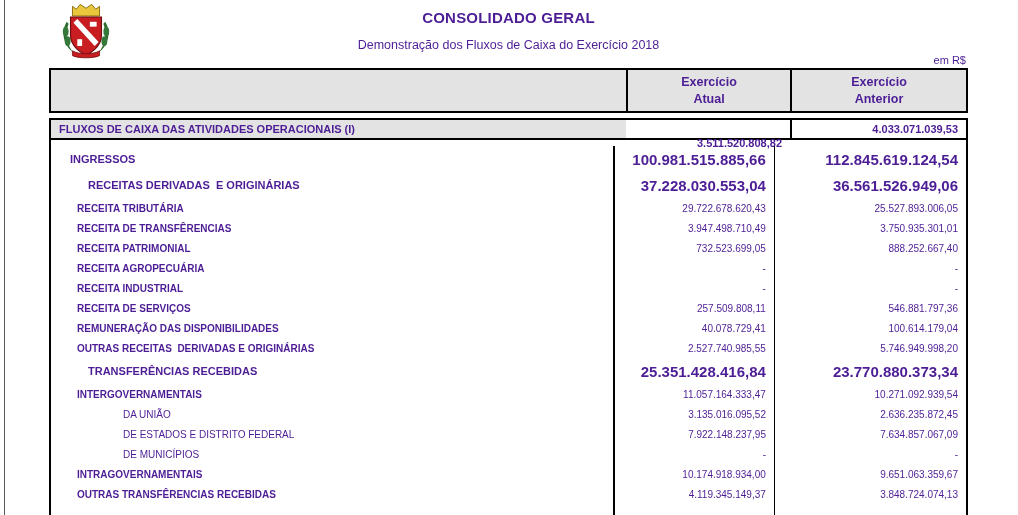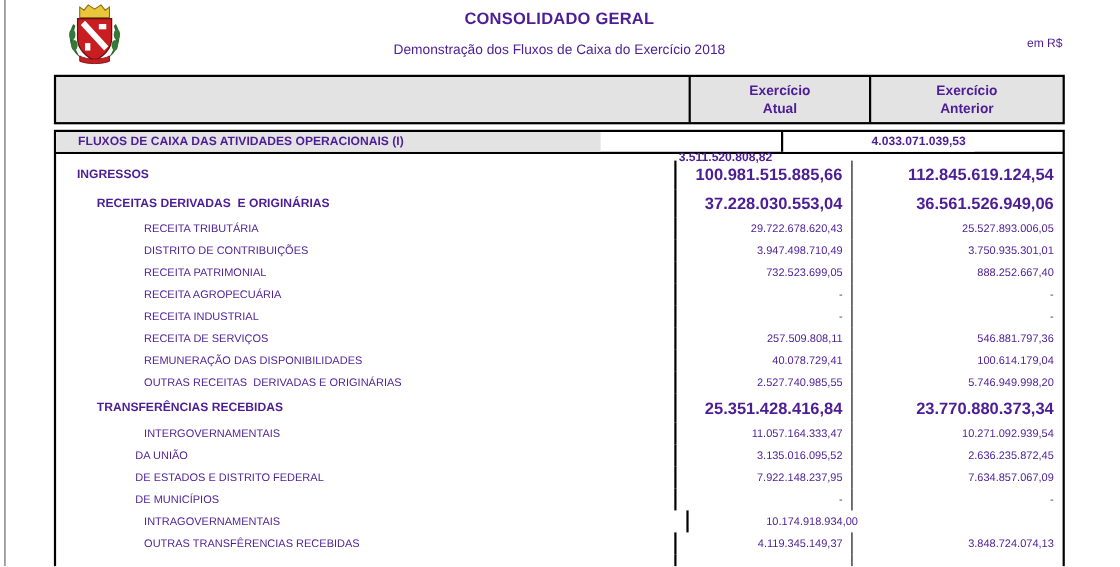--- a/index.html
+++ b/index.html
@@ -7,56 +7,56 @@
   .page{
     position:relative; width:1018px; height:515px; background:#ffffff;
     font-family:"Liberation Sans","DejaVu Sans",sans-serif; color:#4c1d95;
     overflow:hidden;
   }
   .left-rule{ position:absolute; left:4px; top:0; width:1px; height:515px; background:#5a5a5a; }
   .logo{ position:absolute; left:57px; top:2px; width:58px; height:57px; }
   .header-titles{ position:absolute; left:49px; top:0; width:919px; text-align:center; }
   .title{ margin-top:9px; font-size:15px; font-weight:bold; letter-spacing:.2px; }
   .subtitle{ margin-top:12px; font-size:12.5px; }
-  .unit{ position:absolute; right:52px; top:34px; font-size:11px; }
+  .unit{ position:absolute; right:52px; top:54px; font-size:11px; }
 
   .table{ position:absolute; left:49px; top:68px; width:919px; }
 
   .band{
     display:flex; height:45px; background:#e3e3e3;
     border:2px solid #000;
   }
   .band .c-label{ width:575px; }
   .band .c1{ width:164px; border-left:2px solid #000; display:flex; align-items:center; justify-content:center; }
   .band .c2{ width:176px; border-left:2px solid #000; display:flex; align-items:center; justify-content:center; }
   .band-h{ font-weight:bold; font-size:12.5px; text-align:center; line-height:1.35; white-space:pre-line; }
 
   .total-row{
     display:flex; height:22px; border:2px solid #000; margin-top:5px;
     font-weight:bold; font-size:11px;
   }
-  .total-row .c-label{ width:495px; background:#e3e3e3; display:flex; align-items:center; padding-left:20px; }
+  .total-row .c-label{ width:575px; background:#e3e3e3; display:flex; align-items:center; padding-left:8px; }
   .total-row .c1{ width:164px; border-left:2px solid #000; background:#fff; display:flex; align-items:center; justify-content:flex-end; padding-right:8px;margin-top:23px; }
   .total-row .c2{ width:176px; border-left:2px solid #000; background:#fff; display:flex; align-items:center; justify-content:flex-end; padding-right:8px; }
 
   .tbody{
     display:flex; flex-direction:column; height:375px; padding-top:6px;
     border-left:2px solid #000; border-right:2px solid #000;
   }
   .row{ display:flex; height:20px; flex:0 0 auto; }
   .row.bold{ height:26px; font-weight:bold; }
   .cell{ display:flex; align-items:center; }
   .row .c-label{ width:573px; font-size:10px; white-space:pre; }
   .row.bold .c-label{ font-size:11px; }
   .row .c1{ width:164px; border-left:2px solid #000; justify-content:flex-end; padding-right:8px; font-size:10px; }
   .row .c2{ width:196px; border-left:1px solid #000; justify-content:flex-end; padding-right:8px; font-size:10px; }
   .row.bold .c1, .row.bold .c2{ font-size:15px; }
   .row.lvl1 .c-label{ padding-left:19px; }
   .row.lvl2 .c-label{ padding-left:37px; }
-  .row.lvl3 .c-label{ padding-left:80px; }
+  .row.lvl3 .c-label{ padding-left:26px;font-weight:bold; }
   .row.lvl4 .c-label{ padding-left:72px; }
   .row.filler{ flex:1 1 auto; height:auto; }
 </style>
 </head>
 <body>
 
 <div class="page">
   <div class="left-rule"></div>
 
   <div class="logo">
@@ -116,21 +116,21 @@
           <div class="cell c-label">RECEITAS DERIVADAS  E ORIGINÁRIAS</div>
           <div class="cell c1">37.228.030.553,04</div>
           <div class="cell c2">36.561.526.949,06</div>
         </div>
         <div class="row lvl3">
           <div class="cell c-label">RECEITA TRIBUTÁRIA</div>
           <div class="cell c1">29.722.678.620,43</div>
           <div class="cell c2">25.527.893.006,05</div>
         </div>
         <div class="row lvl3">
-          <div class="cell c-label">DISTRITO DE CONTRIBUIÇÕES</div>
+          <div class="cell c-label">RECEITA DE TRANSFÊRENCIAS</div>
           <div class="cell c1">3.947.498.710,49</div>
           <div class="cell c2">3.750.935.301,01</div>
         </div>
         <div class="row lvl3">
           <div class="cell c-label">RECEITA PATRIMONIAL</div>
           <div class="cell c1">732.523.699,05</div>
           <div class="cell c2">888.252.667,40</div>
         </div>
         <div class="row lvl3">
           <div class="cell c-label">RECEITA AGROPECUÁRIA</div>
@@ -178,20 +178,21 @@
           <div class="cell c2">7.634.857.067,09</div>
         </div>
         <div class="row lvl4">
           <div class="cell c-label">DE MUNICÍPIOS</div>
           <div class="cell c1">-</div>
           <div class="cell c2">-</div>
         </div>
         <div class="row lvl3">
           <div class="cell c-label">INTRAGOVERNAMENTAIS</div>
           <div class="cell c1">10.174.918.934,00</div>
+          <div class="cell c2">9.651.063.359,67</div>
         </div>
         <div class="row lvl3">
           <div class="cell c-label">OUTRAS TRANSFÊRENCIAS RECEBIDAS</div>
           <div class="cell c1">4.119.345.149,37</div>
           <div class="cell c2">3.848.724.074,13</div>
         </div>
         <div class="row filler">
           <div class="cell c-label"></div>
           <div class="cell c1"></div>
           <div class="cell c2"></div>

